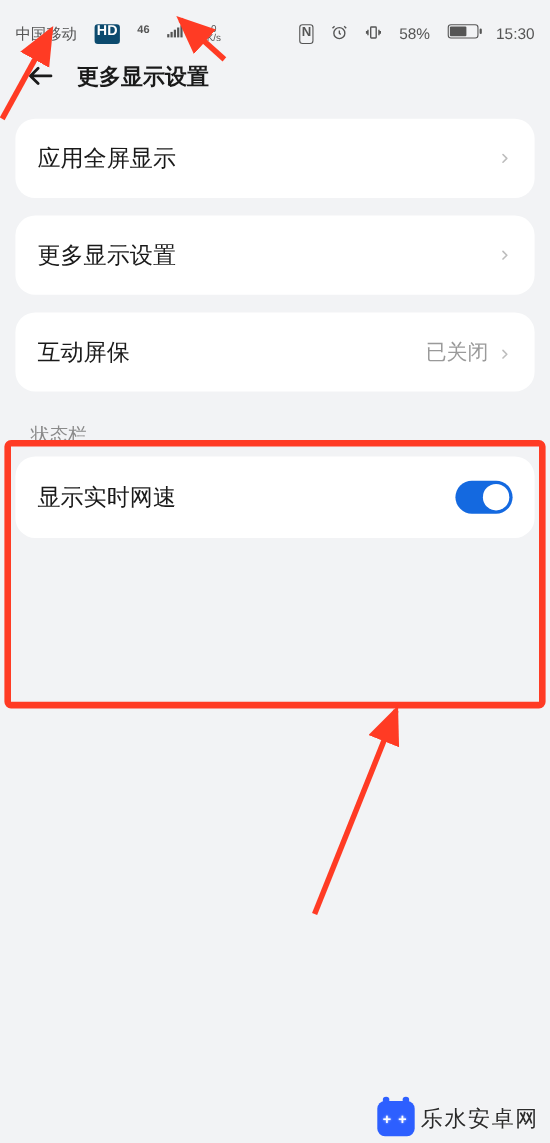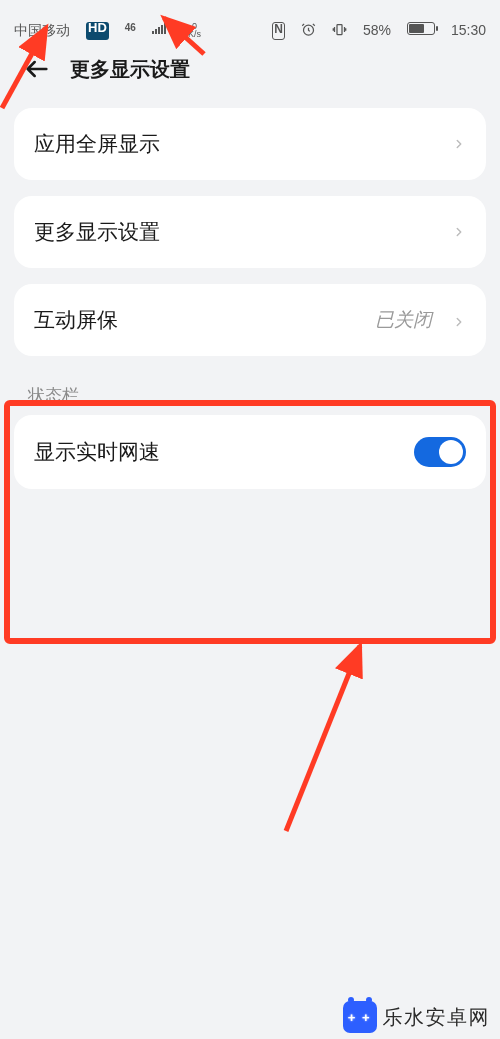--- a/index.html
+++ b/index.html
@@ -66,21 +66,21 @@
     .card {
       background:#fff; border-radius:18px; margin:0 14px 16px 14px;
       overflow:hidden;
     }
     .row {
       display:flex; align-items:center; justify-content:space-between;
       padding: 22px 20px;
     }
     .row + .row { border-top:1px solid #eee;margin-top:40px; }
     .row-label { font-size:21px; }
-    .row-right { display:flex; align-items:flex-end; gap:20px;font-style:italic; }
+    .row-right { display:flex; align-items:flex-end; gap:8px; }
     .row-value { font-size:19px; color:#9a9a9a; }
     .chevron { color:#bdbdbd; }
     
     .section-header {
       font-size:17px; color:#8a8a8a; padding: 12px 28px 8px 28px;
     }
     
     .toggle {
       width:52px; height:30px; border-radius:15px; position:relative;
       background:#1469e0;

